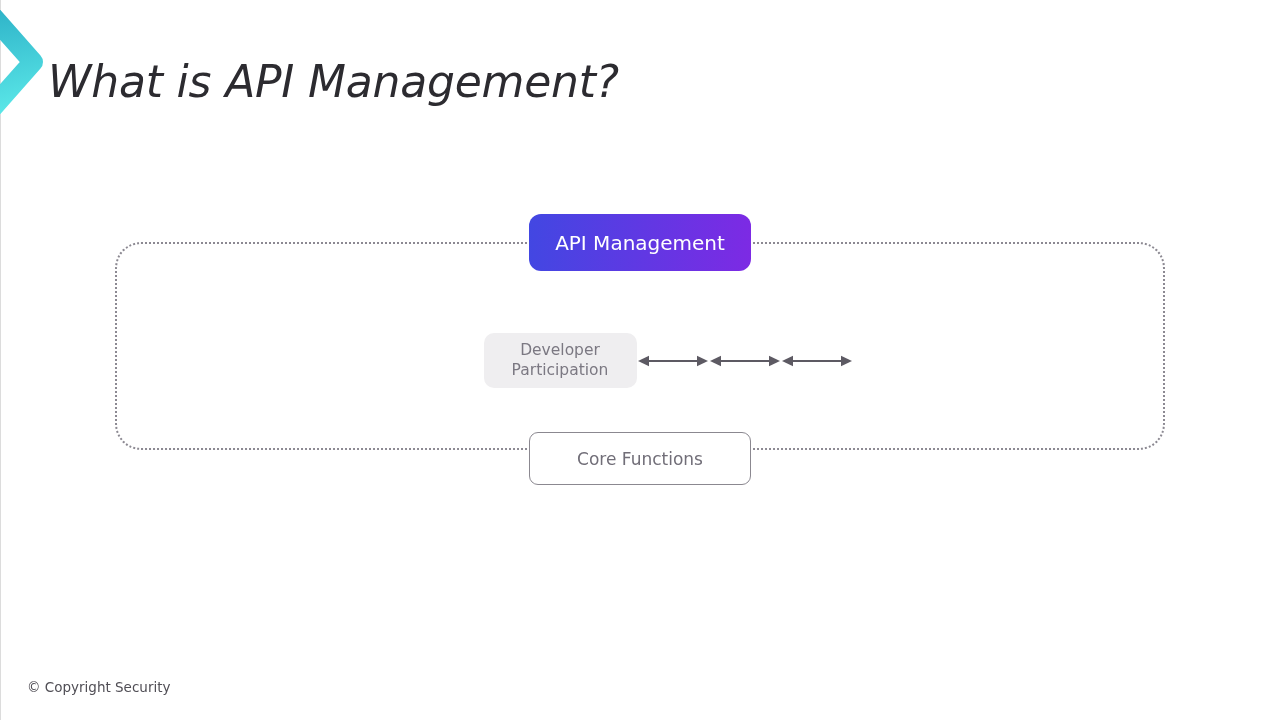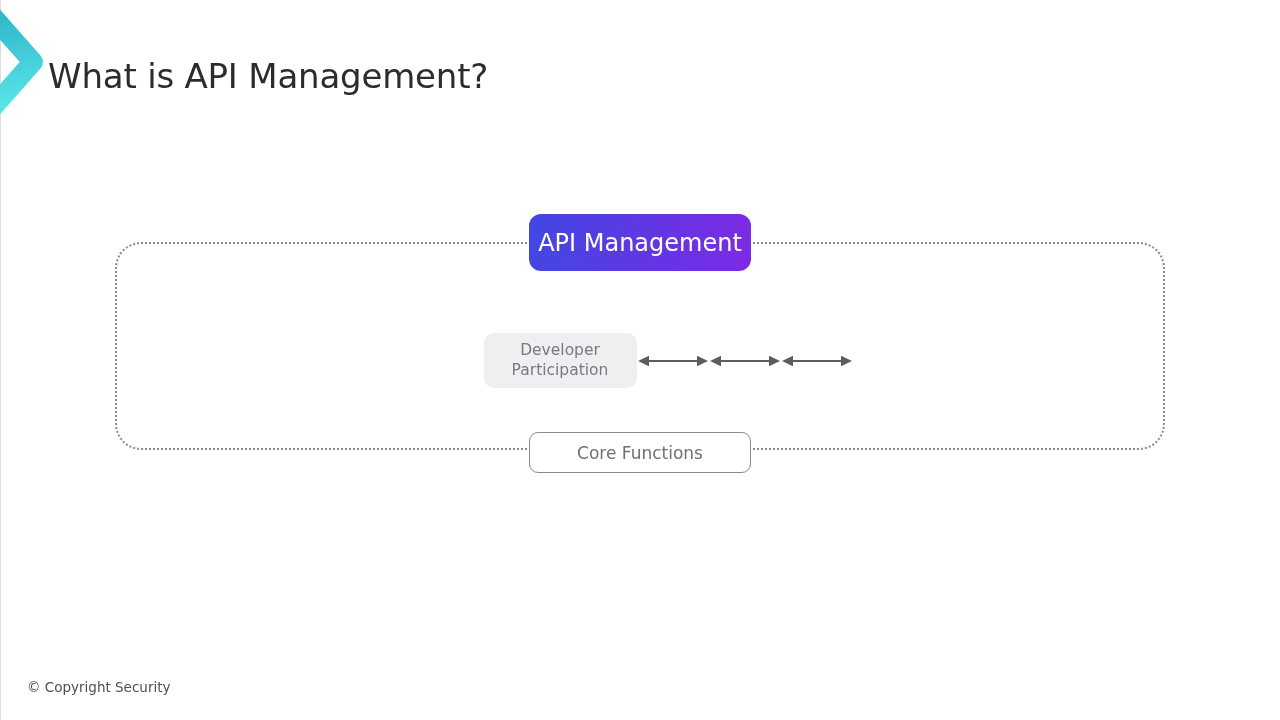--- a/index.html
+++ b/index.html
@@ -15,39 +15,40 @@
     position: absolute; left: 0; top: 0;
     width: 1px; height: 720px;
     background: #dcdcdc;
   }
   .logo {
     position: absolute; left: 0; top: 10px;
     width: 44px; height: 104px;
   }
   .slide-title {
     position: absolute; left: 48px; top: 56px;
-    font-size: 34px; font-weight: 500;
+    font-size: 44px; font-weight: 500;
     color: var(--title-text, #2c2b30);
     letter-spacing: -0.2px;
     white-space: nowrap;
+    font-style: italic;
   }
   .frame {
     position: absolute; left: 115px; top: 242px;
     width: 1050px; height: 208px;
     border: 2px dotted var(--frame-border, #8c8992);
     border-radius: 26px;
     z-index: 1;
   }
   .pill {
     position: absolute; left: 529px; top: 214px;
     width: 222px; height: 57px;
     border-radius: 12px;
     background: linear-gradient(93deg, var(--pill-gradient-from, #4247e2), var(--pill-gradient-to, #7d2ae4));
     display: flex; align-items: center; justify-content: center;
-    color: #ffffff; font-size: 24px; font-weight: 500;
+    color: #ffffff; font-size: 20px; font-weight: 500;
     z-index: 3;
   }
   .nodes-row {
     position: absolute; left: 0; top: 333px;
     width: 100%;
     display: flex; justify-content: center; align-items: stretch;
     z-index: 2;
     margin-left: 28px;
   }
   .node {
@@ -60,21 +61,21 @@
     font-size: 15.5px; line-height: 1.25;
     padding: 6px 8px;
   }
   .arrow-connector {
     width: 72px;
     display: flex; align-items: center; justify-content: center;
   }
   .arrow-connector svg { display: block; }
   .core-box {
     position: absolute; left: 529px; top: 432px;
-    width: 222px; height: 41px;
+    width: 222px; height: 53px;
     background: #ffffff;
     border: 1.5px solid #8b8890;
     border-radius: 9px;
     display: flex; align-items: center; justify-content: center;
     color: #716e78; font-size: 17px;
     z-index: 3;
   }
   .copyright {
     position: absolute; left: 27px; top: 679px;
     font-size: 13.5px; color: #504e55;

